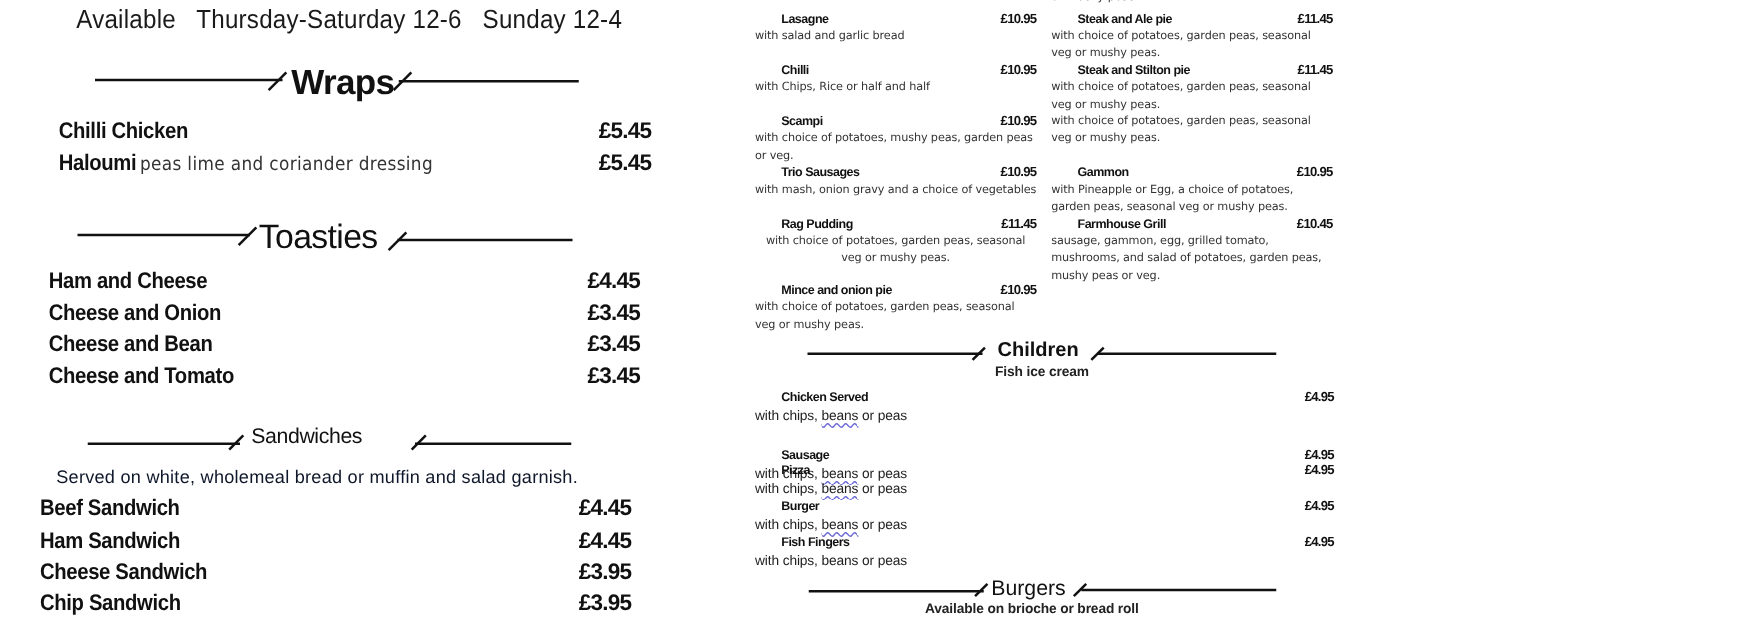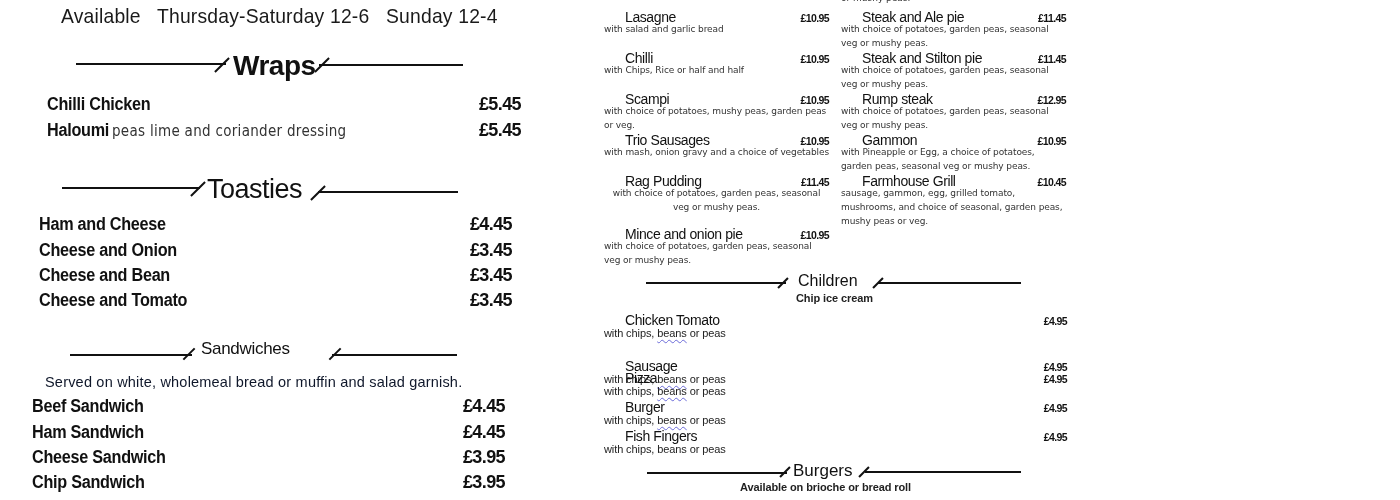--- a/index.html
+++ b/index.html
@@ -36,21 +36,21 @@
     }
     .note {
       position: absolute; font-family: "Liberation Sans", sans-serif; font-size: 14.5px; color: #0f172a;
       letter-spacing: 0.2px; white-space: nowrap;
     }
 
     
     .ritem { position: absolute; width: 225px; }
     .rhead { display: flex; justify-content: space-between; align-items: baseline; height: 14px; }
     .rname {
-      font-family: "Liberation Sans", sans-serif; font-weight: normal; font-size: 14px; color: #111;
+      font-family: "Liberation Sans", sans-serif; font-weight: bold; font-size: 10px; color: #111;
       letter-spacing: -0.4px; white-space: nowrap; padding-left: 21px;
     }
     .rprice {
       font-family: "Liberation Sans", sans-serif; font-weight: bold; font-size: 10.5px; color: #111;
       letter-spacing: -0.6px;
     }
     .rdesc {
       font-family: "DejaVu Sans", sans-serif; font-size: 9px; color: #333; line-height: 13.8px;
       letter-spacing: -0.1px;
     }
@@ -202,53 +202,49 @@
     <div class="rdesc">with choice of potatoes, garden peas, seasonal veg or mushy peas.</div>
   </div>
   <div class="ritem" style="left:841px; top:50px;">
     <div class="rhead">
         <span class="rname">Steak and Stilton pie</span>
         <span class="rprice">£11.45</span>
       </div>
     <div class="rdesc">with choice of potatoes, garden peas, seasonal veg or mushy peas.</div>
   </div>
   <div class="ritem" style="left:841px; top:91px;">
-    <div class="rhead">
-        <span class="rname">Rump steak</span>
-        <span class="rprice">£12.95</span>
-      </div>
     <div class="rdesc">with choice of potatoes, garden peas, seasonal veg or mushy peas.</div>
   </div>
   <div class="ritem" style="left:841px; top:132px;">
     <div class="rhead">
         <span class="rname">Gammon</span>
         <span class="rprice">£10.95</span>
       </div>
     <div class="rdesc">with Pineapple or Egg, a choice of potatoes, garden peas, seasonal veg or mushy peas.</div>
   </div>
   <div class="ritem" style="left:841px; top:173px;">
     <div class="rhead">
         <span class="rname">Farmhouse Grill</span>
         <span class="rprice">£10.45</span>
       </div>
-    <div class="rdesc">sausage, gammon, egg, grilled tomato, mushrooms, and choice of seasonal, garden peas, mushy peas or veg.</div>
+    <div class="rdesc">sausage, gammon, egg, grilled tomato, mushrooms, and salad of potatoes, garden peas, mushy peas or veg.</div>
   </div>
 
   <div class="divider" style="left:646px; top:271px; width:380px;">
     <div class="line" style="left:0; top:11px; width:140px;"></div>
     <div class="slash" style="left:136px; top:5px; height:14px;"></div>
-    <div class="title" style="left:152px; top:1px; font-size:16px;">Children</div>
+    <div class="title" style="left:152px; top:1px; font-size:16px;font-weight:bold;">Children</div>
     <div class="slash" style="left:231px; top:5px; height:14px;"></div>
     <div class="line" style="left:232px; top:11px; width:143px;"></div>
   </div>
-  <div class="subtitle" style="left:796px; top:292px;">Chip ice cream</div>
+  <div class="subtitle" style="left:796px; top:292px;">Fish ice cream</div>
 
   <div class="kitem" style="top:312px;">
     <div class="rhead">
-        <span class="rname">Chicken Tomato</span>
+        <span class="rname">Chicken Served</span>
         <span class="rprice">£4.95</span>
       </div>
     <div class="rdesc"><span>with chips, </span><span class="squiggle">beans</span><span> or peas</span></div>
   </div>
   <div class="kitem" style="top:358px;">
     <div class="rhead">
         <span class="rname">Sausage</span>
         <span class="rprice">£4.95</span>
       </div>
     <div class="rdesc"><span>with chips, </span><span class="squiggle">beans</span><span> or peas</span></div>

